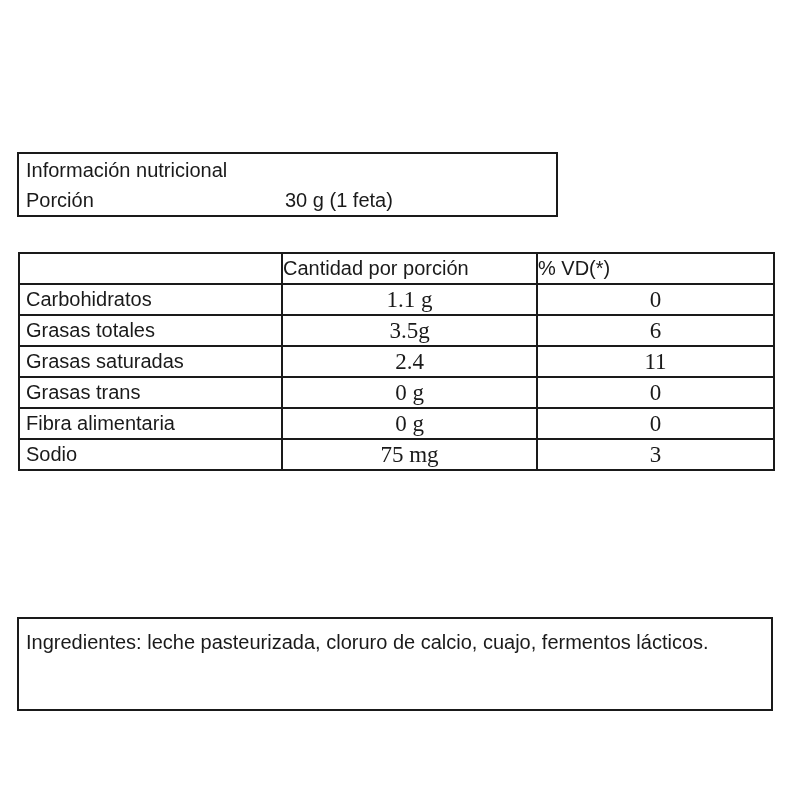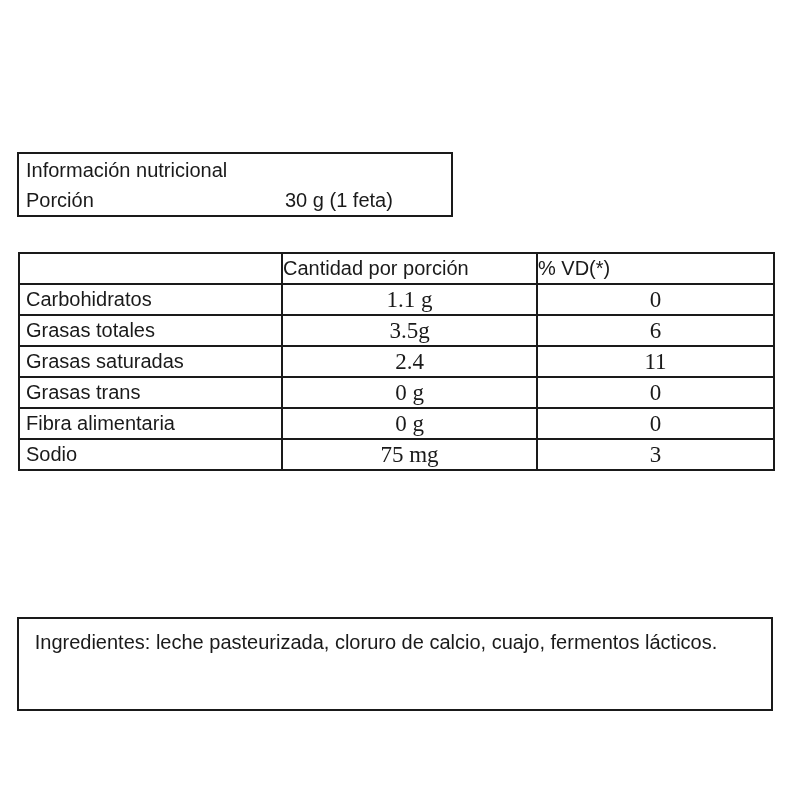--- a/index.html
+++ b/index.html
@@ -15,21 +15,21 @@
     position: absolute;
     left: 0; top: 0;
     width: 800px; height: 800px;
     background: #ffffff;
   }
 
   
   .header-box {
     position: absolute;
     left: 17px; top: 152px;
-    width: 436px; height: 65px;
+    width: 541px; height: 65px;
     border: 2px solid #1a1a1a;
     background: #ffffff;
     padding: 3px 0 0 7px;
   }
   .header-title {
     font-size: 20px;
     line-height: 26px;
     white-space: nowrap;
   }
   .portion-row {
@@ -82,21 +82,20 @@
   }
 
   
   .ingredients-box {
     position: absolute;
     left: 17px; top: 617px;
     width: 756px; height: 94px;
     border: 2px solid #1a1a1a;
     background: #ffffff;
     padding: 7px 0 0 7px;
-    text-align: center;
   }
   .ingredients-text {
     font-size: 20px;
     line-height: 33px;
     max-width: 700px;
   }
 </style>
 </head>
 <body>
 

